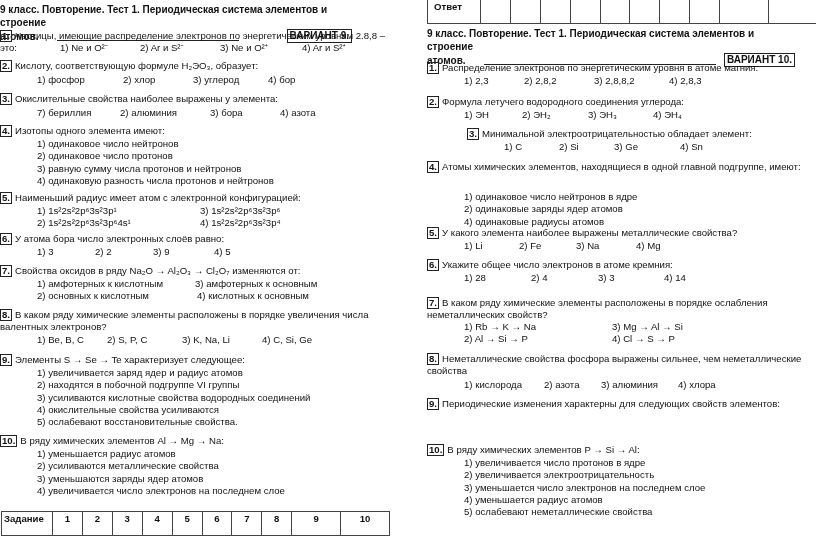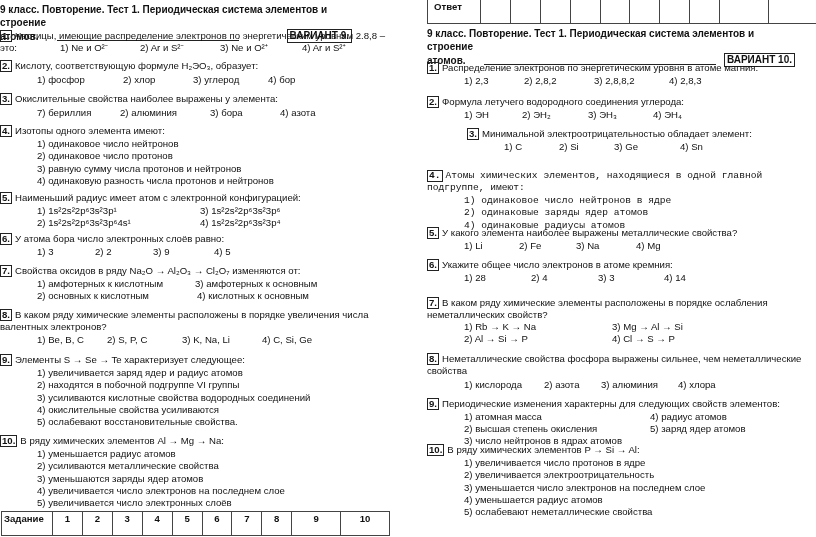--- a/index.html
+++ b/index.html
@@ -127,21 +127,20 @@
     </div>
   </div>
 
   <div class="q" style="top:435px;">
     <span class="num">10.</span><span>В ряду химических элементов Al → Mg → Na:</span>
     <div class="list" style="margin-top:1px;">
       <div>1) уменьшается радиус атомов</div>
       <div>2) усиливаются металлические свойства</div>
       <div>3) уменьшаются заряды ядер атомов</div>
       <div>4) увеличивается число электронов на последнем слое</div>
-      <div>5) увеличивается число электронных слоёв</div>
     </div>
   </div>
 
   <table class="ans" style="top:511px;left:1px;width:389px;">
     <tbody>
         <tr style="height:24px;">
       <td style="width:46px;text-align:left;">Задание</td>
       <td style="width:25px">1</td>
       <td style="width:25px">2</td>
       <td style="width:25px">3</td>
@@ -208,23 +207,23 @@
   <div class="q" style="top:128px;left:2px;margin-left:40px;">
     <span class="num">3.</span><span>Минимальной электроотрицательностью обладает элемент:</span>
     <div class="opts" style="padding-left:37px;margin-top:1px;">
       <span class="opt" style="width:55px">1) C</span>
       <span class="opt" style="width:55px">2) Si</span>
       <span class="opt" style="width:66px">3) Ge</span>
       <span class="opt">4) Sn</span>
     </div>
   </div>
 
-  <div class="q" style="top:170px;left:2px;font-family:Liberation Mono, monospace;">
+  <div class="q" style="top:161px;left:2px;">
     <span class="num">4.</span><span>Атомы химических элементов, находящиеся в одной главной подгруппе, имеют:</span>
-    <div class="list" style="margin-top:1px;">
+    <div class="list" style="margin-top:18px;">
       <div>1) одинаковое число нейтронов в ядре</div>
       <div>2) одинаковые заряды ядер атомов</div>
       <div>4) одинаковые радиусы атомов</div>
     </div>
   </div>
 
   <div class="q" style="top:227px;left:2px;">
     <span class="num">5.</span><span>У какого элемента наиболее выражены металлические свойства?</span>
     <div class="opts" style="padding-left:37px;margin-top:1px;">
       <span class="opt" style="width:55px">1) Li</span>
@@ -261,27 +260,20 @@
     <div class="opts" style="padding-left:37px;margin-top:2px;">
       <span class="opt" style="width:80px">1) кислорода</span>
       <span class="opt" style="width:57px">2) азота</span>
       <span class="opt" style="width:77px">3) алюминия</span>
       <span class="opt">4) хлора</span>
     </div>
   </div>
 
   <div class="q" style="top:398px;left:2px;">
     <span class="num">9.</span><span>Периодические изменения характерны для следующих свойств элементов:</span>
-    <div class="grid2" style="margin-top:1px;grid-template-columns:186px 1fr;">
-      <span class="opt">1) атомная масса</span>
-      <span class="opt">4) радиус атомов</span>
-      <span class="opt">2) высшая степень окисления</span>
-      <span class="opt">5) заряд ядер атомов</span>
-      <span class="opt">3) число нейтронов в ядрах атомов</span>
-    </div>
   </div>
 
   <div class="q" style="top:444px;left:2px;">
     <span class="num">10.</span><span>В ряду химических элементов P → Si → Al:</span>
     <div class="list" style="margin-top:1px;">
       <div>1) увеличивается число протонов в ядре</div>
       <div>2) увеличивается электроотрицательность</div>
       <div>3) уменьшается число электронов на последнем слое</div>
       <div>4) уменьшается радиус атомов</div>
       <div>5) ослабевают неметаллические свойства</div>

